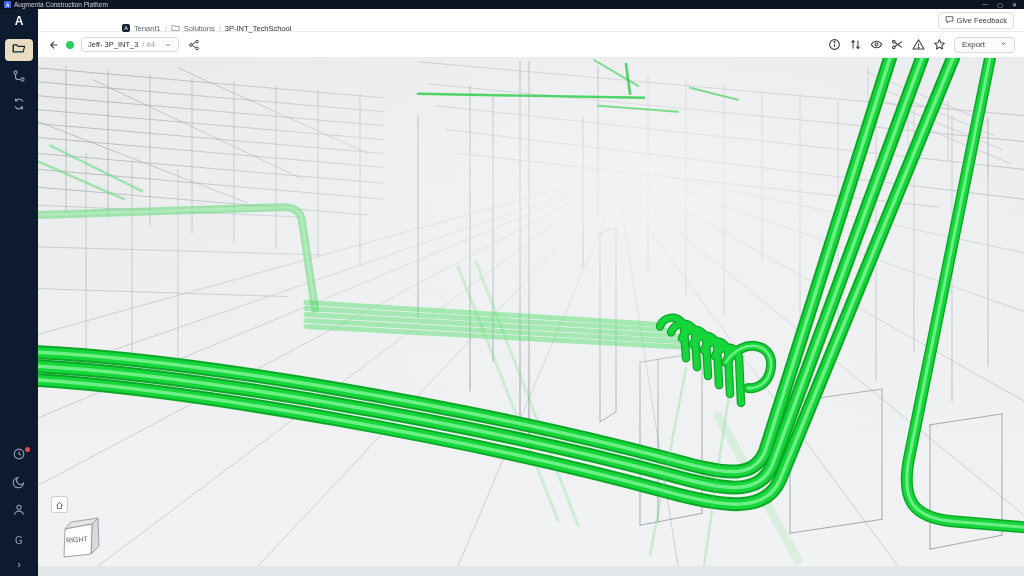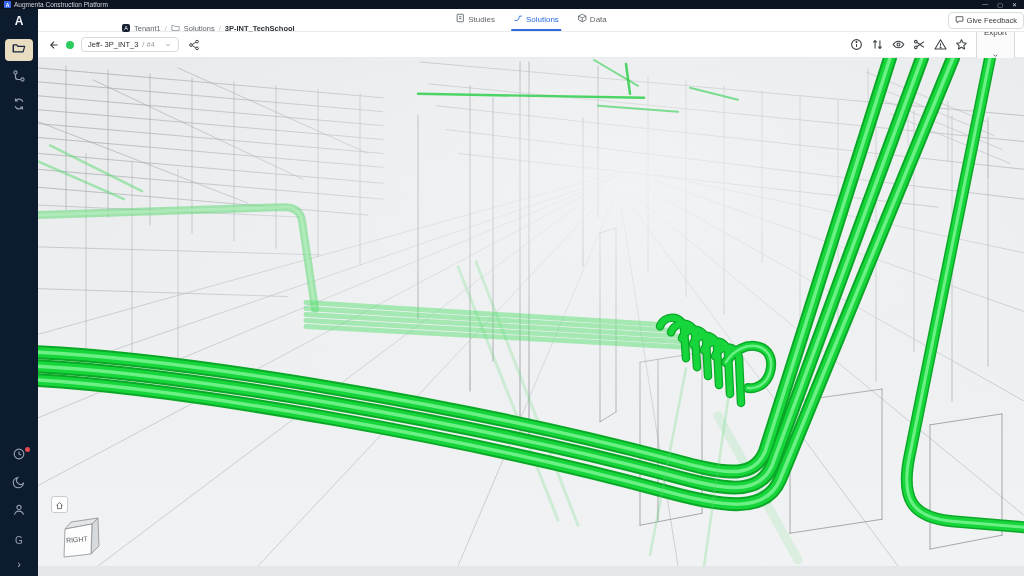--- a/index.html
+++ b/index.html
@@ -32,45 +32,45 @@
 
   .main{flex:1;display:flex;flex-direction:column;min-width:0;}
 
   
   .topnav{height:22px;background:#fff;border-bottom:1px solid #e8eaed;display:flex;
     align-items:center;font-size:7.5px;color:#5f6368;flex:0 0 auto;position:relative;}
   .crumbs{display:flex;align-items:center;gap:4px;padding-left:84px;margin-top:16px;}
   .crumb-avatar{width:8px;height:8px;background:#172133;color:#fff;font-size:5.5px;
     display:flex;align-items:center;justify-content:center;border-radius:2px;}
   .crumb-sep{color:#b7bcc2;}
-  .crumb-project{color:#2b2f33;font-weight:bold;}
+  .crumb-project{color:#2b2f33;font-weight:normal;}
   .tabs{position:absolute;left:50%;top:0;transform:translateX(-50%);height:100%;
     display:flex;gap:14px;align-items:stretch;}
   .tab{display:flex;align-items:center;gap:3px;font-size:8px;color:#5f6368;
     border-bottom:2px solid transparent;padding:0 2px;cursor:pointer;}
   .tab.active{color:var(--accent-blue,#2f6ce0);border-bottom-color:var(--accent-blue,#2f6ce0);}
-  .feedback{margin-left:auto;display:flex;align-items:center;gap:3px;
+  .feedback{margin-left:auto;margin-right:10px;display:flex;align-items:center;gap:3px;
     border:1px solid #dadce0;border-radius:4px;padding:2px 6px;font-size:7.5px;color:#3c4043;
     background:#fff;cursor:pointer;}
 
   
   .viewerbar{height:25px;background:#fff;border-bottom:1px solid #e8eaed;display:flex;
     align-items:center;padding:0 9px;gap:7px;flex:0 0 auto;}
   .vb-back{color:#3c4043;display:flex;}
   .status-dot{width:8px;height:8px;border-radius:50%;background:var(--status-green,#2ecc5e);}
   .sol-select{display:flex;align-items:center;gap:4px;border:1px solid #d6d9dd;border-radius:4px;
     padding:2px 6px;font-size:7.5px;background:#fff;cursor:pointer;min-width:84px;}
   .sol-name{color:#2b2f33;}
   .sol-ver{color:#9aa0a6;}
   .sol-chev{margin-left:auto;color:#9aa0a6;display:flex;}
   .vb-share{color:#3c4043;display:flex;margin-left:2px;}
   .vb-right{margin-left:auto;display:flex;align-items:center;gap:8px;color:#3c4043;}
   .vb-icon{display:flex;cursor:pointer;}
   .export-btn{display:flex;align-items:center;gap:15px;border:1px solid #d6d9dd;border-radius:4px;
-    padding:2.5px 7px;font-size:8px;color:#3c4043;background:#fbfbfc;cursor:pointer;flex-direction:column;}
+    padding:2.5px 7px;font-size:8px;color:#3c4043;background:#fbfbfc;cursor:pointer;}
 
   
   .viewport{position:relative;flex:1;min-height:0;
     background:linear-gradient(180deg,#e9eaec 0%,#edeff0 55%,#f1f2f3 100%);}
   .viewport svg.scene{display:block;width:100%;height:100%;}
   .home-btn{position:absolute;left:13px;top:438px;width:15px;height:15px;background:#fff;
     border:1px solid #c9ccd0;border-radius:3px;display:flex;align-items:center;
     justify-content:center;color:#55595e;cursor:pointer;}
   .viewcube{position:absolute;left:18px;top:455px;width:48px;height:48px;cursor:pointer;}
   .bottomstrip{height:10px;background:#e4e7ea;flex:0 0 auto;}
@@ -176,47 +176,20 @@
           <span>
             <svg width="9" height="9" viewBox="0 0 16 16">
                 <path d="M1.5 4.5h4l1.3 1.7h7.7v7H1.5z" fill="none" stroke="#8a9096" stroke-width="1.4"></path>
               </svg>
           </span>
           <span>Solutions</span>
           <span class="crumb-sep">/</span>
           <span class="crumb-project">3P-INT_TechSchool</span>
         </div>
 
-        <nav class="tabs">
-          <div class="tab">
-            <span>
-              <svg width="10" height="10" viewBox="0 0 16 16" fill="none" stroke="currentColor" stroke-width="1.4">
-                  <rect x="3" y="2" width="10" height="12" rx="1"></rect>
-                  <path d="M6 6h4M6 9h4"></path>
-                </svg>
-            </span>
-            <span>Studies</span>
-          </div>
-          <div class="tab active">
-            <span>
-              <svg width="10" height="10" viewBox="0 0 16 16" fill="none" stroke="currentColor" stroke-width="1.4">
-                  <path d="M2 12h4M10 5h4M6 12q3 0 4-7"></path>
-                </svg>
-            </span>
-            <span>Solutions</span>
-          </div>
-          <div class="tab">
-            <span>
-              <svg width="10" height="10" viewBox="0 0 16 16" fill="none" stroke="currentColor" stroke-width="1.3">
-                  <path d="M2 5l6-3 6 3-6 3zM2 5v6l6 3V8M14 5v6l-6 3"></path>
-                </svg>
-            </span>
-            <span>Data</span>
-          </div>
-        </nav>
 
         <button class="feedback">
           <span>
             <svg width="9" height="9" viewBox="0 0 16 16" fill="none" stroke="currentColor" stroke-width="1.4">
                 <path d="M2 3h12v8H7l-3 3v-3H2z" stroke-linejoin="round"></path>
               </svg>
           </span>
           <span>Give Feedback</span>
         </button>
       </header>

